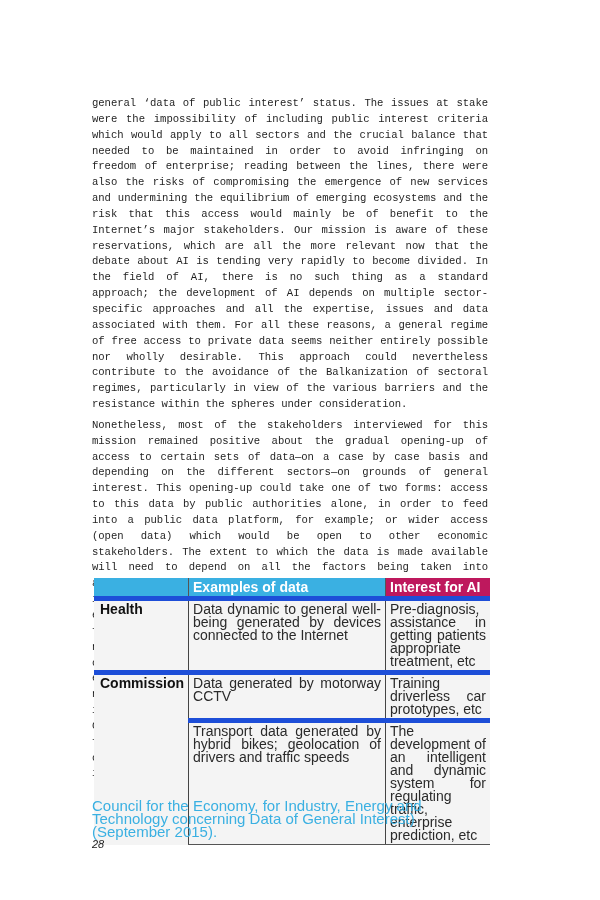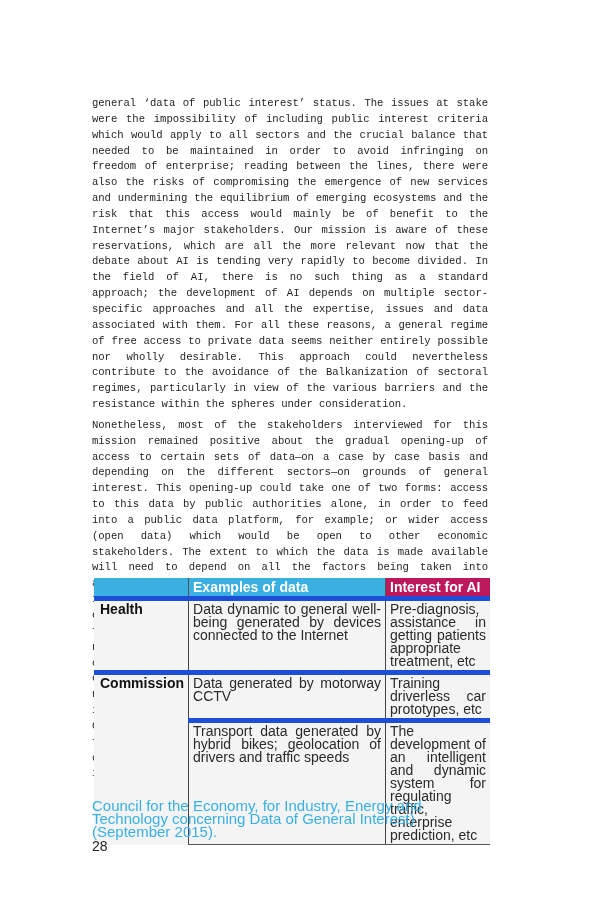--- a/index.html
+++ b/index.html
@@ -32,21 +32,21 @@
   }
   table.uses td.cat { border-left: none; font-weight: bold; color: #111; padding-left: 6px; width: 74px; }
   table.uses tr:last-child td { border-bottom: 1.5px solid #555; margin-left: 43px; }
   table.uses td.ex { width: 188px; text-align: justify; }
   table.uses td.ai { text-align: justify; }
   .footnote {
     position: absolute; left: 92px; top: 799px; width: 400px;
     color: #3ab0e2; font-size: 15px; line-height: 13px;
   }
   .page-number {
-    position: absolute; left: 92px; top: 838px; font-size: 14px; color: #222;
+    position: absolute; left: 92px; top: 838px; font-size: 11px; color: #222; font-style: italic;
   }
 </style>
 </head>
 <body>
 
 <div class="page">
   <p class="para">general ‘data of public interest’ status. The issues at stake were the impossibility of including public interest criteria which would apply to all sectors and the crucial balance that needed to be maintained in order to avoid infringing on freedom of enterprise; reading between the lines, there were also the risks of compromising the emergence of new services and undermining the equilibrium of emerging ecosystems and the risk that this access would mainly be of benefit to the Internet’s major stakeholders. Our mission is aware of these reservations, which are all the more relevant now that the debate about AI is tending very rapidly to become divided. In the field of AI, there is no such thing as a standard approach; the development of AI depends on multiple sector-specific approaches and all the expertise, issues and data associated with them. For all these reasons, a general regime of free access to private data seems neither entirely possible nor wholly desirable. This approach could nevertheless contribute to the avoidance of the Balkanization of sectoral regimes, particularly in view of the various barriers and the resistance within the spheres under consideration.</p>
   <p class="para">Nonetheless, most of the stakeholders interviewed for this mission remained positive about the gradual opening-up of access to certain sets of data—on a case by case basis and depending on the different sectors—on grounds of general interest. This opening-up could take one of two forms: access to this data by public authorities alone, in order to feed into a public data platform, for example; or wider access (open data) which would be open to other economic stakeholders. The extent to which the data is made available will need to depend on all the factors being taken into account, in particular the economic, financial and competitive impact on businesses concerned. Legislation would need to ensure that these provisions would not dissuade businesses from undertaking the collection of this data or from inventing new business models. It is equally important to anticipate the cost of this access—following the opening of an API, for example, or the essential anonymization of personal data. The next review of the directive on the re-use of public sector information, which has been announced by the European Commission, will be an opportunity to accelerate the movement for access to public data and to define the terms and conditions of access to private data for reasons of public interest.</p>
   <div class="caption">Possible uses for data of public interest</div>
 </div>

